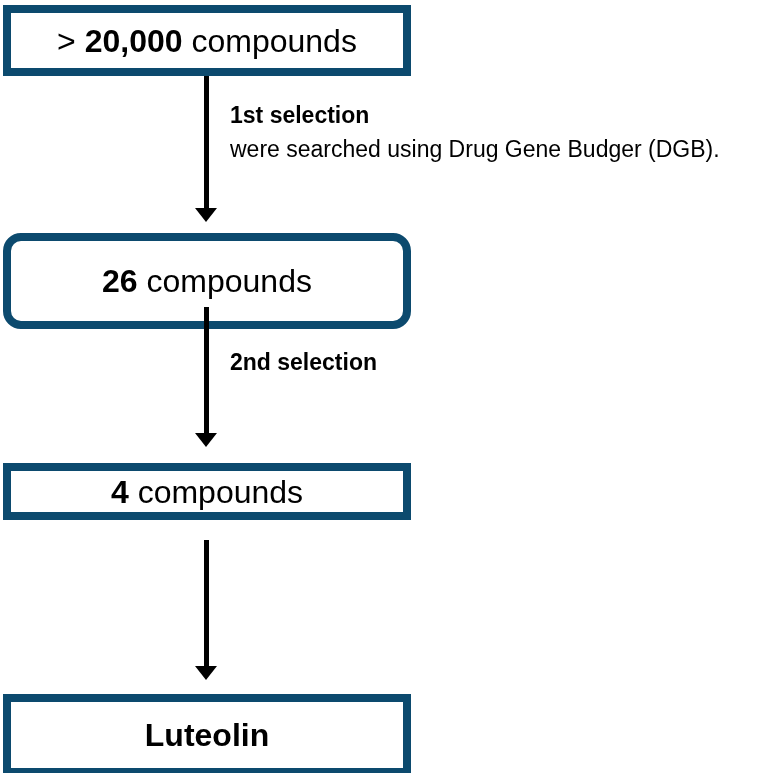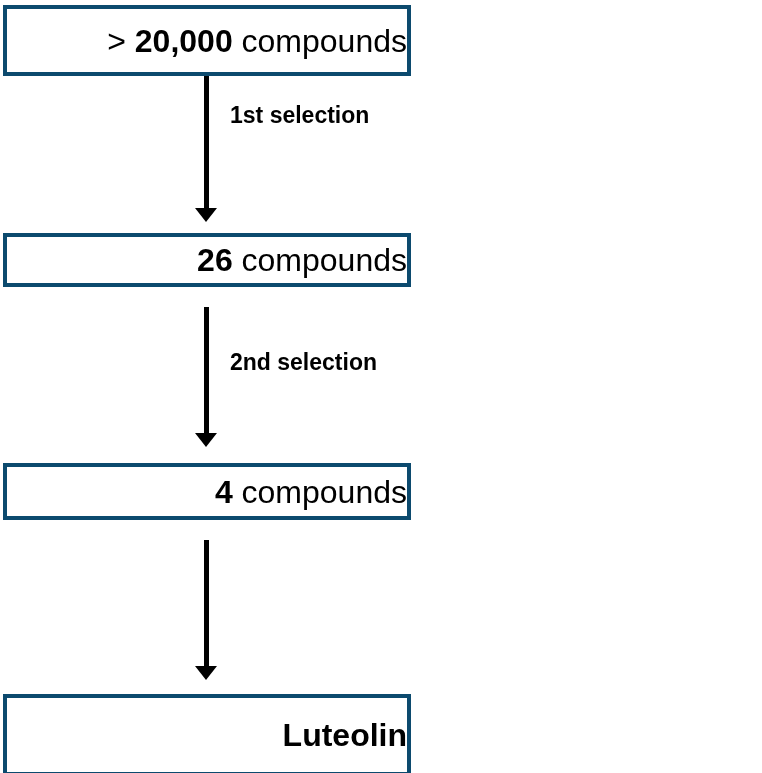--- a/index.html
+++ b/index.html
@@ -14,28 +14,28 @@
     background: #ffffff;
     font-family: "Liberation Sans", sans-serif;
     color: #000000;
     overflow: hidden;
   }
   .flow-box {
     position: absolute;
     left: 3px;
     width: 408px;
     box-sizing: border-box;
-    border: 4px solid #0c4a6e;
+    border: 8px solid #0c4a6e;
     background: #ffffff;
     display: flex;
     align-items: center;
-    justify-content: flex-end;
+    justify-content: center;
   }
   .box-1 { top: 5px;   height: 71px; }
-  .box-2 { top: 233px; height: 54px; }
+  .box-2 { top: 233px; height: 96px; border-radius: 18px; }
   .box-3 { top: 463px; height: 57px; }
   .box-4 { top: 694px; height: 82px; }
   .box-text {
     font-size: 32px;
     white-space: pre;
     line-height: 1;
   }
   .box-text .strong { font-weight: bold; }
   .box-4 .box-text { font-weight: bold; }
 
@@ -84,20 +84,21 @@
 
   <div class="flow-box box-1">
     <span class="box-text"><span>&gt; </span><span class="strong">20,000</span><span> compounds</span></span>
   </div>
 
   <div class="arrow-stem stem-1"></div>
   <div class="arrow-head head-1"></div>
 
   <div class="annotation ann-1">
     <div class="ann-title">1st selection</div>
+    <div class="ann-line">were searched using Drug Gene Budger (DGB).</div>
   </div>
 
   <div class="flow-box box-2">
     <span class="box-text"><span></span><span class="strong">26</span><span> compounds</span></span>
   </div>
 
   <div class="arrow-stem stem-2"></div>
   <div class="arrow-head head-2"></div>
 
   <div class="annotation ann-2">

